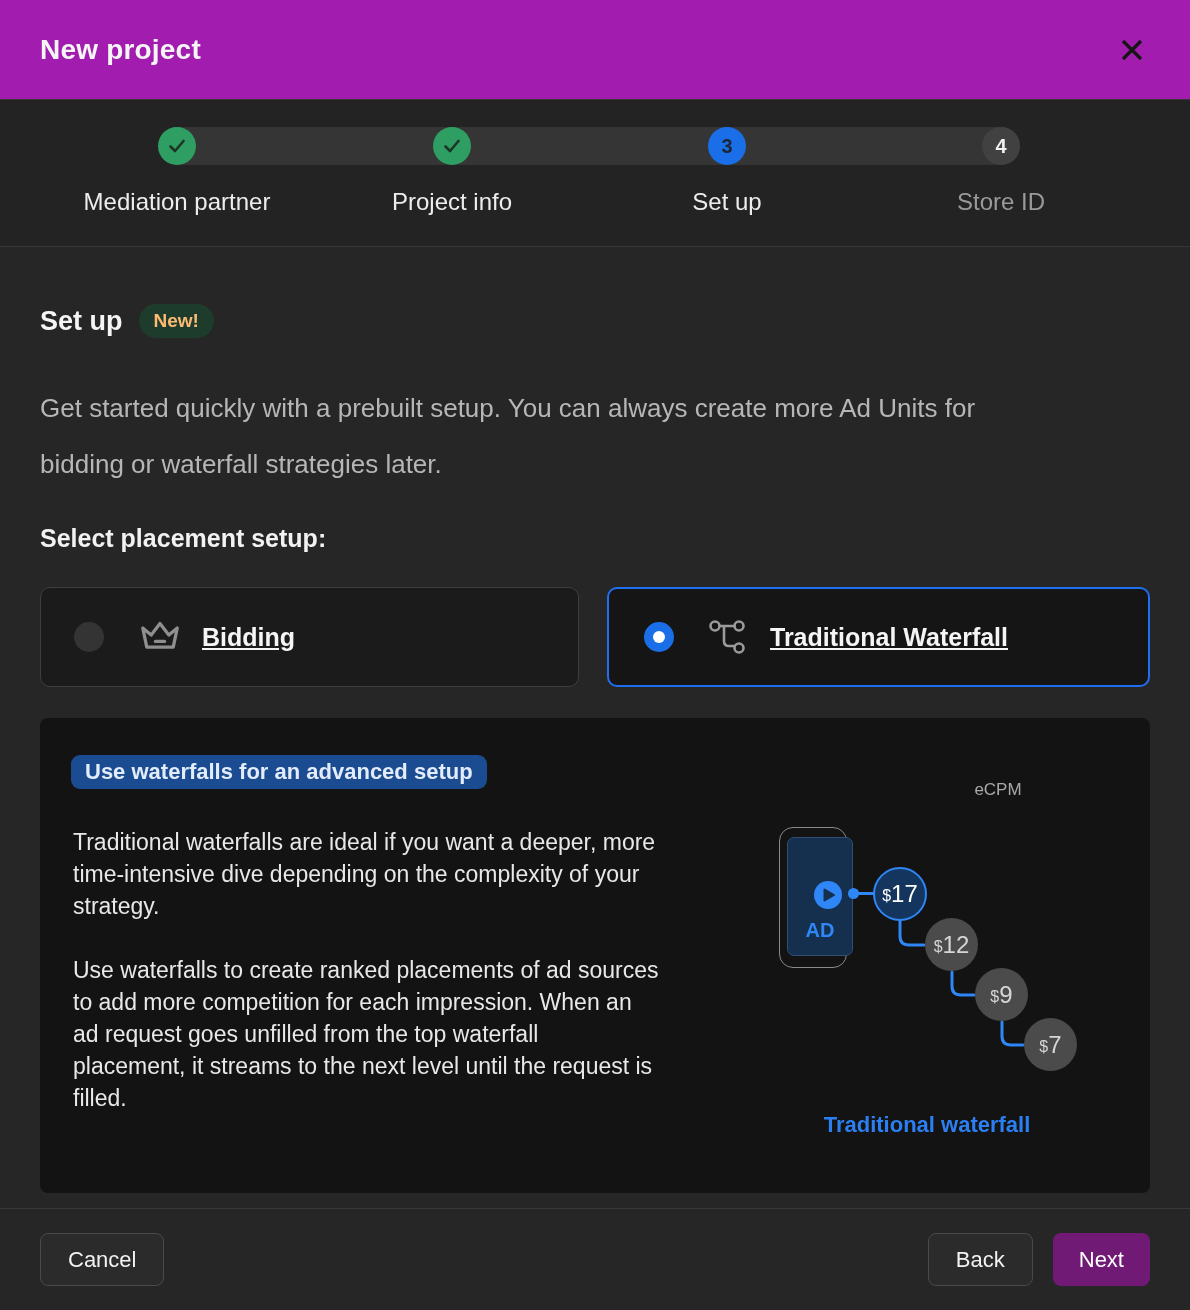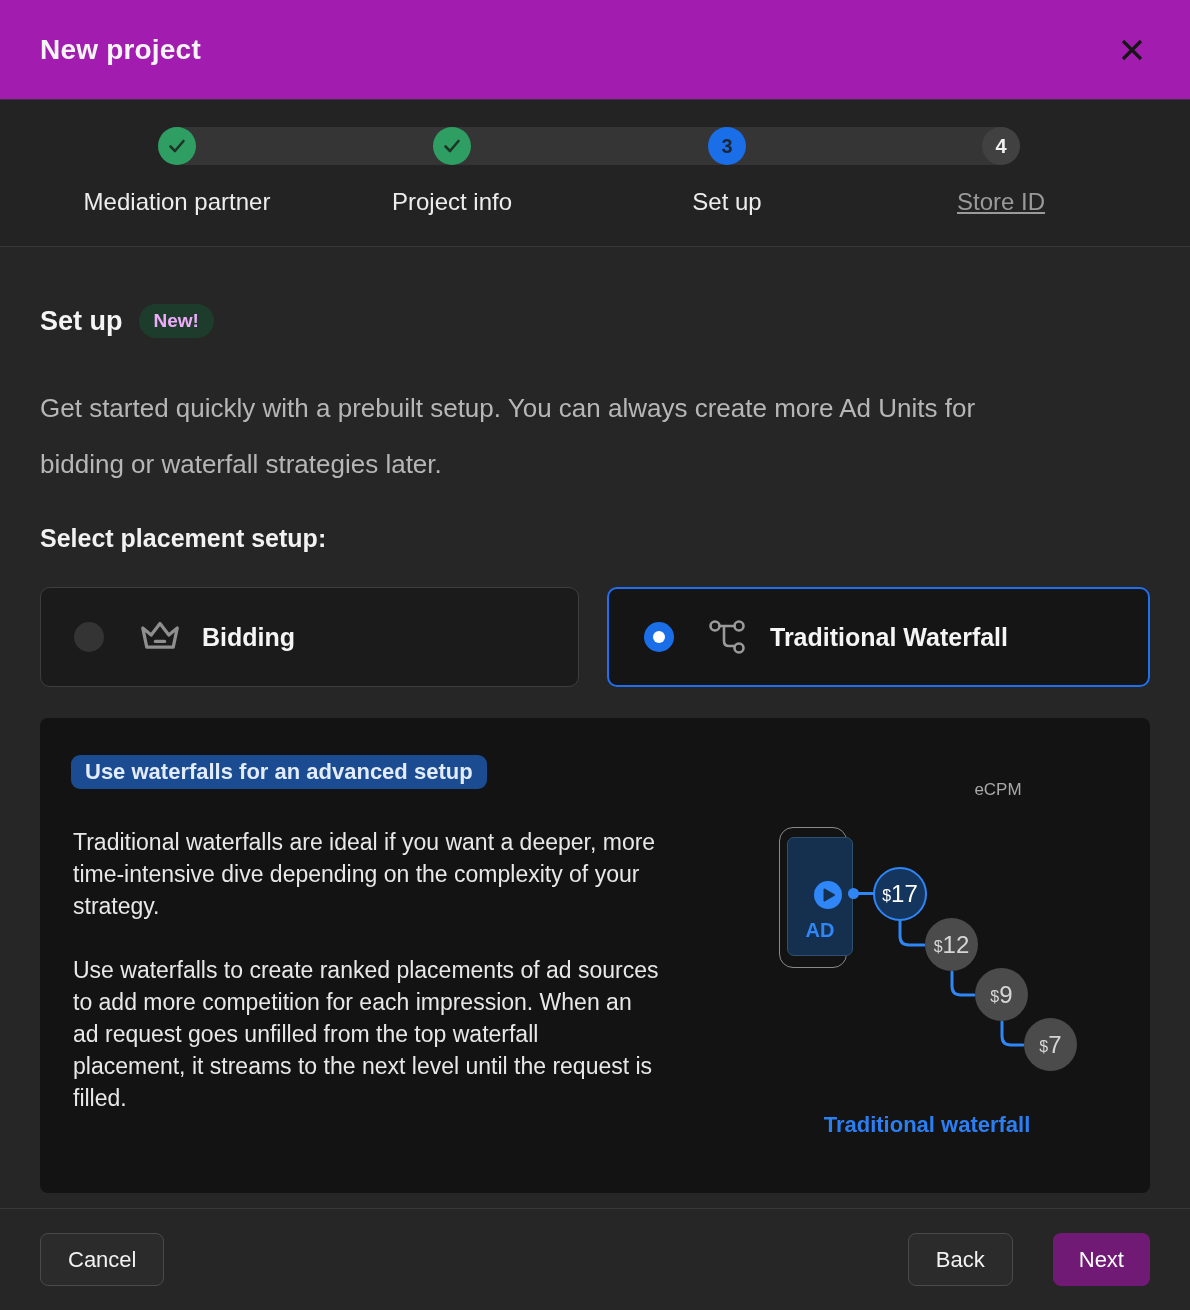--- a/index.html
+++ b/index.html
@@ -31,27 +31,27 @@
   .step { position:absolute; top:27px; width:300px; text-align:center; cursor:pointer; }
   .step-circle {
     width:38px; height:38px; border-radius:50%; margin:0 auto;
     display:flex; align-items:center; justify-content:center;
     font-size:20px; font-weight:700; position:relative; z-index:2;
   }
   .step-circle.complete { background:#2f9e62; }
   .step-circle.current  { background:#1a6fe8; color:#1b2636; }
   .step-circle.upcoming { background:#414141; color:#f0f0f0; }
   .step-label { margin-top:23px; font-size:24px; color:#ededed; }
-  .step-label.dim { color:#9a9a9a;text-decoration:underline; }
+  .step-label.dim { color:#9a9a9a; }
   
   .content { padding:0 40px; }
   .setup-row { margin-top:57px; display:flex; align-items:center; gap:16px; }
   .setup-heading { font-size:27px; font-weight:700; color:#f5f5f5; }
   .new-badge {
-    background:#1e3c2c; color:#f0abfc; font-size:19px; font-weight:600;
+    background:#1e3c2c; color:#fdba74; font-size:19px; font-weight:600;
     padding:6px 15px; border-radius:999px;
   }
   .description {
     margin-top:42px; font-size:26px; line-height:56px; color:#b6b6b6;
     white-space:pre-line; width:1110px;
   }
   .select-label { margin-top:32px; font-size:25px; font-weight:700; color:#f2f2f2; }
   
   .cards { margin-top:34px; display:flex; gap:28px; }
   .card {
@@ -62,21 +62,21 @@
   .radio {
     width:30px; height:30px; border-radius:50%; background:#343434; flex:none;
   }
   .radio.on {
     background:#1a6fe8; display:flex; align-items:center; justify-content:center;
   }
   .radio.on::after {
     content:""; width:12px; height:12px; border-radius:50%; background:#ffffff;
   }
   .card .opt-icon { margin-left:33px; flex:none; display:flex; }
-  .card .opt-label { margin-left:19px; font-size:25px; font-weight:600; color:#f5f5f5; }
+  .card .opt-label { margin-left:19px; font-size:25px; font-weight:600; color:#f5f5f5;text-decoration:underline; }
   
   .panel {
     margin-top:31px; height:475px; background:#131313; border-radius:8px;
     position:relative;
   }
   .panel-badge {
     position:absolute; left:31px; top:37px; height:34px; line-height:34px;
     background:#1b4c92; color:#e3ecfa; font-size:22px; font-weight:700;
     padding:0 14px; border-radius:9px;
   }
@@ -118,21 +118,21 @@
   .wf-4 { left:984px; top:300px; }
   .elbows { position:absolute; left:0; top:0; pointer-events:none; }
   .diagram-caption {
     position:absolute; left:757px; top:394px; width:260px; text-align:center;
     font-size:22px; font-weight:700; color:#2b7ff2;
   }
   
   .footer {
     position:absolute; left:0; right:0; bottom:0; height:102px;
     border-top:1px solid #393939; background:#262626;
-    display:flex; align-items:center; padding:0 40px;gap:20px;
+    display:flex; align-items:center; padding:0 40px;
   }
   .btn {
     height:53px; border-radius:8px; font-size:22px; font-weight:500;
     font-family:"Liberation Sans", sans-serif; cursor:pointer;
     background:#2b2b2b; color:#f2f2f2; border:1px solid #4a4a4a; padding:0 27px;
   }
   .btn.primary { background:#701a75; border:none; color:#ffffff; padding:0 26px; }
   .footer .spacer { flex:1; }
   .footer .btn + .btn { margin-left:20px; }
 </style>

